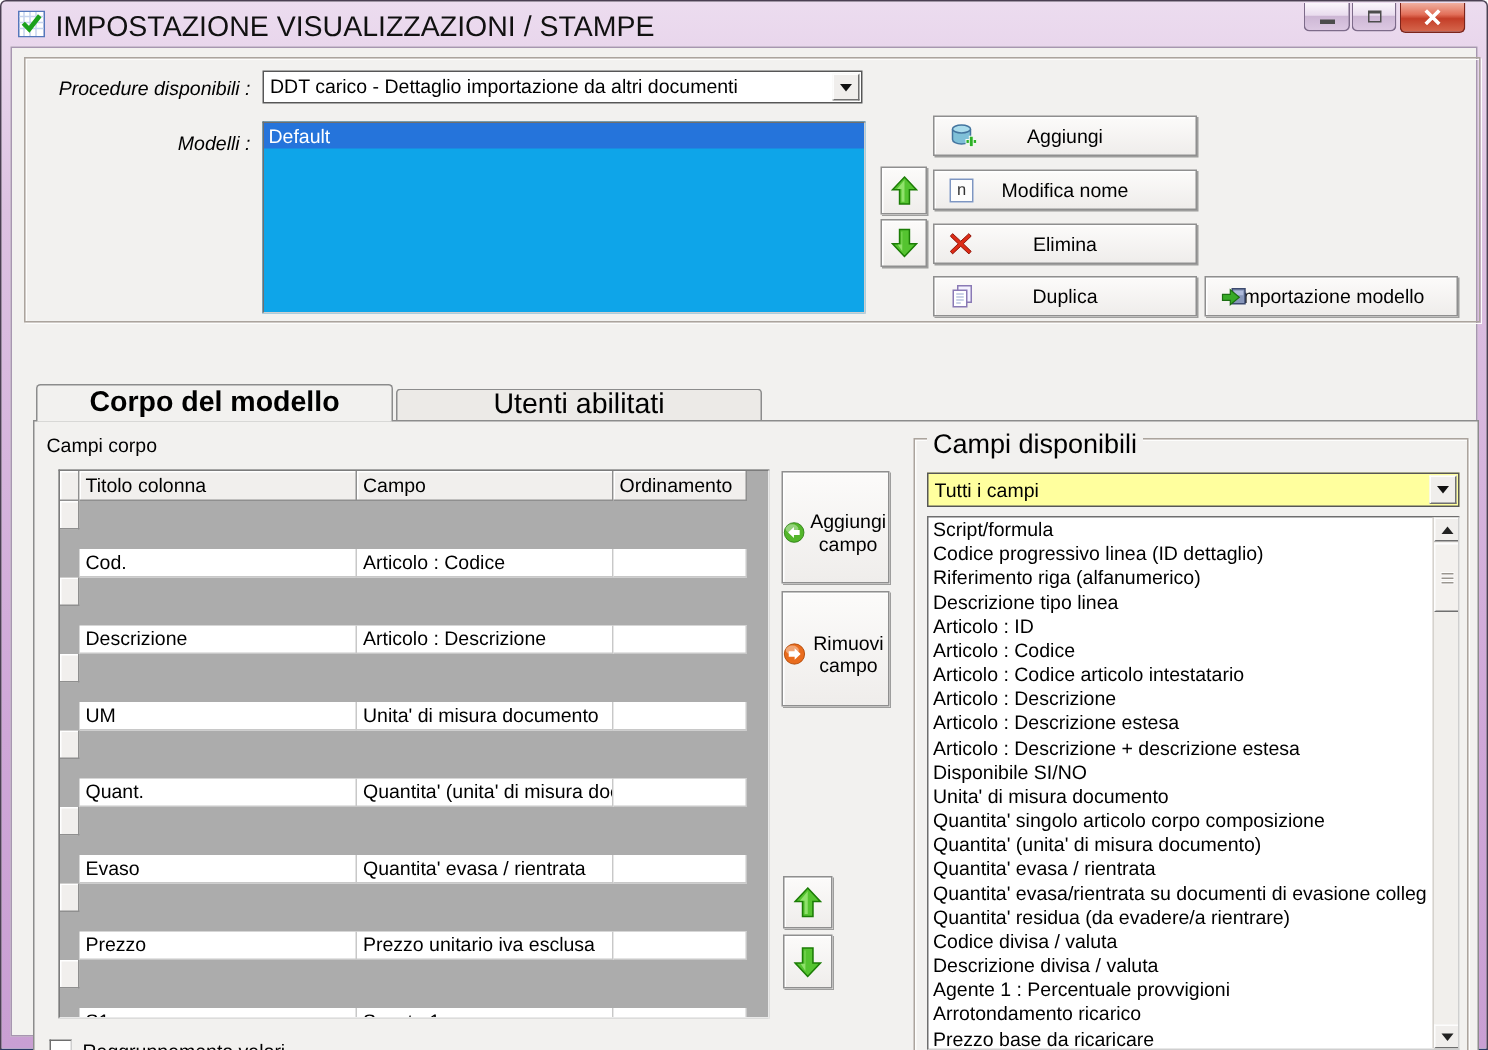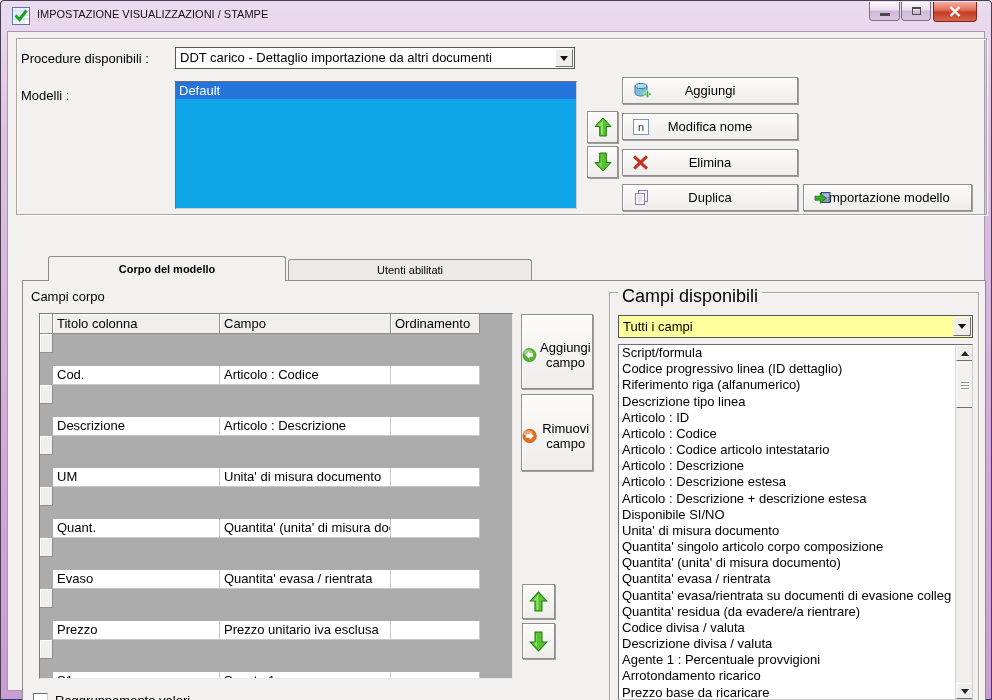--- a/index.html
+++ b/index.html
@@ -6,70 +6,70 @@
     --sel:#2574db; --yellow:#ffff9e; --pagebg:#f2f1ef;
   }
   *{box-sizing:border-box;margin:0;padding:0;font-family:"Liberation Sans",sans-serif;}
   html,body{width:992px;height:700px;overflow:hidden;background:#fff;}
   #window{position:absolute;inset:0;width:992px;height:700px;
     border:1px solid #4a3f52;border-bottom-color:#2b3a66;border-radius:4px 4px 0 0;
     background:linear-gradient(180deg,#ecdcef 0%,#ddc2e2 20%,#cfa7d8 70%,#c99fd3 100%);}
   
   .titlebar{position:absolute;left:0;top:0;right:0;height:30px;}
   .win-icon{position:absolute;left:11px;top:6px;width:18px;height:18px;}
-  .win-title{position:absolute;left:36px;top:7px;font-size:11px;color:#111;white-space:nowrap;}
+  .win-title{position:absolute;left:36px;top:7px;font-size:19px;color:#111;white-space:nowrap;}
   .cap-btn{position:absolute;top:1px;height:19px;border:1px solid #7d6b8a;border-top:none;
     border-radius:0 0 4px 4px;display:flex;align-items:center;justify-content:center;cursor:pointer;}
   .cap-min{right:91px;width:31px;background:linear-gradient(180deg,#fbf7fc,#e9dcee 45%,#cdb7d5 50%,#dcc8e2);}
   .cap-max{right:60px;width:30px;background:linear-gradient(180deg,#fbf7fc,#e9dcee 45%,#cdb7d5 50%,#dcc8e2);}
   .cap-close{right:14px;width:44px;height:20px;border-color:#7c241a;
     background:linear-gradient(180deg,#f0b0a0 0%,#e2705a 40%,#c43e28 55%,#d5664c 100%);}
   .glyph-min{width:10px;height:3px;background:#4c4c4c;margin-top:6px;}
   .glyph-max{width:9px;height:8px;border:1px solid #4c4c4c;border-top-width:2px;background:transparent;}
   
   .client{position:absolute;left:6px;top:30px;right:6px;bottom:8px;background:var(--pagebg);
     border:1px solid #a796b0;}
   
   .btn{background:linear-gradient(180deg,#fcfbfa,#efedeb);border:1px solid #8f8f8f;
     box-shadow:1px 1px 0 rgba(90,90,90,.55), inset 1px 1px 0 #fff;
     font-size:13px;color:#000;display:flex;align-items:center;justify-content:center;
     cursor:pointer;position:absolute;}
   .etched{border:1px solid #aba49d;box-shadow:inset 1px 1px 0 #fdfdfc,1px 1px 0 #fdfdfc;}
   
   .top-panel{position:absolute;left:8px;top:6px;width:971px;height:177px;}
   .lbl{font-size:13px;color:#000;position:absolute;white-space:nowrap;}
-  .lbl-right{width:146px;left:4px;}
+  .lbl-right{text-align:right;width:146px;left:4px;font-style:italic;}
   .combo{position:absolute;height:22px;background:#fff;border:1px solid #565656;}
   .combo .cb-text{position:absolute;left:4px;right:20px;top:2px;font-size:13px;white-space:nowrap;overflow:hidden;}
   .cb-btn{position:absolute;right:1px;top:1px;bottom:1px;width:18px;background:#f0eeec;
     border:1px solid;border-color:#fdfdfd #6f6f6f #6f6f6f #fdfdfd;display:flex;align-items:center;justify-content:center;cursor:pointer;}
   .cb-arrow{width:0;height:0;border-left:4px solid transparent;border-right:4px solid transparent;border-top:5px solid #111;}
   .listbox{position:absolute;background:#0ea5e9;border:1px solid #6e6e6e;border-bottom-color:#cfcfcf;border-right-color:#cfcfcf;overflow:hidden;}
   .list-item{font-size:13px;height:17px;line-height:17px;padding-left:3px;white-space:nowrap;}
   .list-item.selected{background:var(--sel);color:#fff;}
   .sq-btn{width:31px;height:32px;}
   .icon-abs{position:absolute;left:10px;}
   
-  .tab{position:absolute;font-size:11px;display:flex;align-items:center;justify-content:center;
-    border:1px solid #8c8c8c;border-bottom:none;border-radius:3px 3px 0 0;cursor:pointer;margin-left:24px;}
+  .tab{position:absolute;font-size:19px;display:flex;align-items:center;justify-content:center;
+    border:1px solid #8c8c8c;border-bottom:none;border-radius:3px 3px 0 0;cursor:pointer;}
   .tab-active{left:16px;top:224px;width:238px;height:25px;background:var(--pagebg);font-weight:bold;z-index:3;}
   .tab-idle{left:256px;top:227px;width:244px;height:21px;background:#eceae7;z-index:1;}
   .tabpage{position:absolute;left:14px;top:248px;width:964px;height:440px;background:var(--pagebg);
     border:1px solid #8c8c8c;z-index:2;}
   
   .grid{position:absolute;left:16px;top:32px;width:474px;height:366px;background:#acacac;
     border:1px solid #7c7c7c;border-bottom-color:#e9e9e9;border-right-color:#e9e9e9;overflow:hidden;}
   .g-row{display:flex;width:472px;}
   .g-head{height:20px;}
   .g-cell{font-size:13px;white-space:nowrap;overflow:hidden;flex:0 0 auto;}
   .g-hc{background:#f1efed;border-right:1px solid #8f8f8f;border-bottom:1px solid #8f8f8f;
     box-shadow:inset 1px 1px 0 #fff;padding:2px 0 0 4px;}
   .g-rh{width:13px;background:#f1efed;border-right:1px solid #8f8f8f;border-bottom:1px solid #8f8f8f;box-shadow:inset 1px 1px 0 #fff;}
   .g-dc{background:#fff;border-right:1px solid #c8c8c8;border-bottom:1px solid #c8c8c8;padding:1px 0 0 4px;height:19px;margin-top:32px;}
-  .c1{width:167px;} .c2{width:171px;} .c3{width:89px;}
+  .c1{width:185px;} .c2{width:171px;} .c3{width:89px;}
   
   .field-btn{width:72px;flex-direction:row;gap:2px;line-height:15px;text-align:center;padding-top:6px;justify-content:flex-start;}
   
   .groupbox{position:absolute;left:586px;top:11px;width:370px;height:420px;}
   .group-label{position:absolute;left:8px;top:-7px;background:var(--pagebg);padding:0 4px;font-size:18px;}
   .flist{position:absolute;left:8px;top:51px;width:355px;height:356px;background:#fff;
     border:1px solid #6e6e6e;border-bottom-color:#cfcfcf;border-right-color:#cfcfcf;overflow:hidden;}
   .fl-item{font-size:13px;height:16.18px;line-height:16.1px;padding-left:3px;white-space:nowrap;overflow:hidden;width:336px;}
   
   .vscroll{position:absolute;right:0;top:0;bottom:0;width:17px;background:#f1efec;border-left:1px solid #d5d2cd;}

